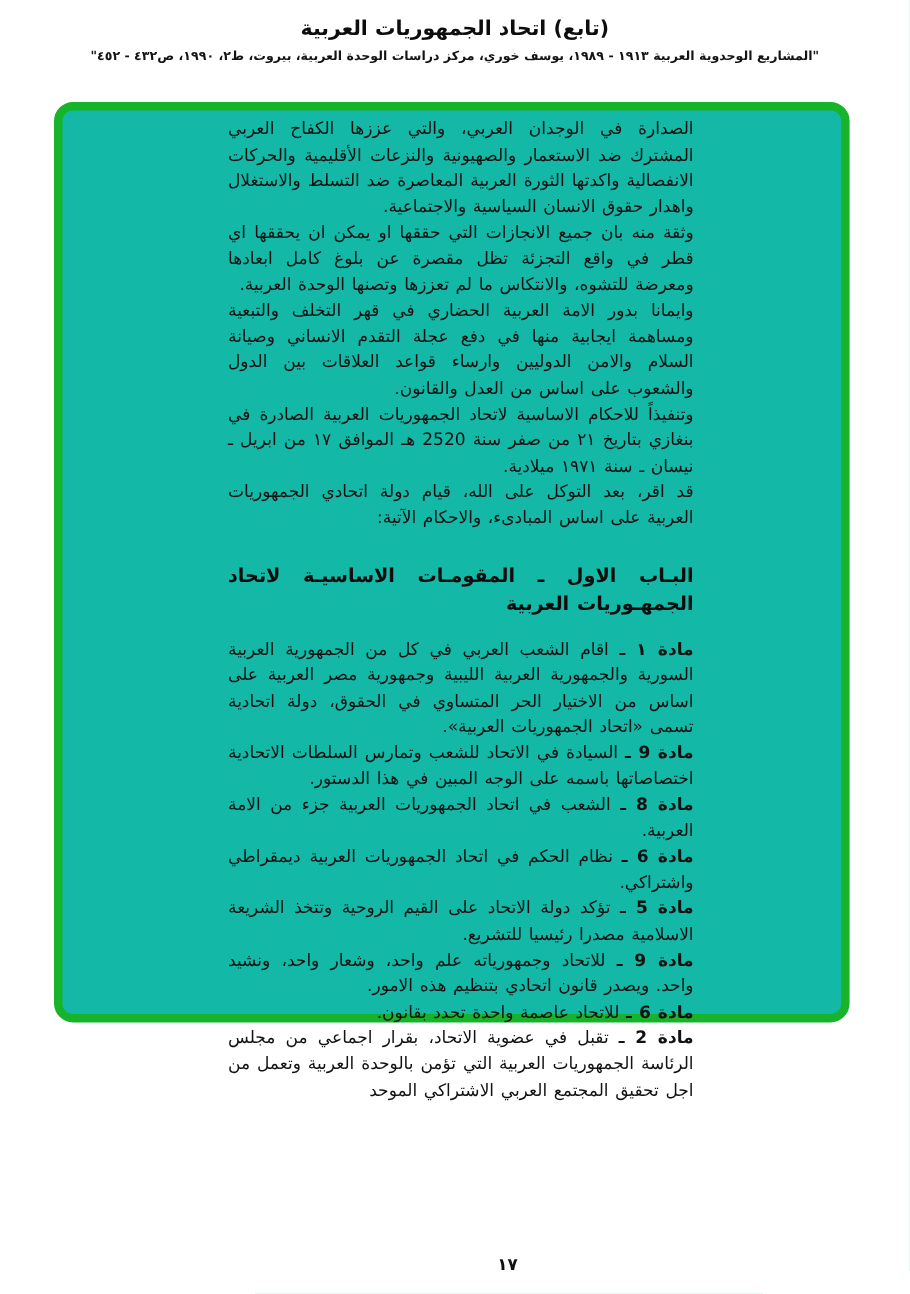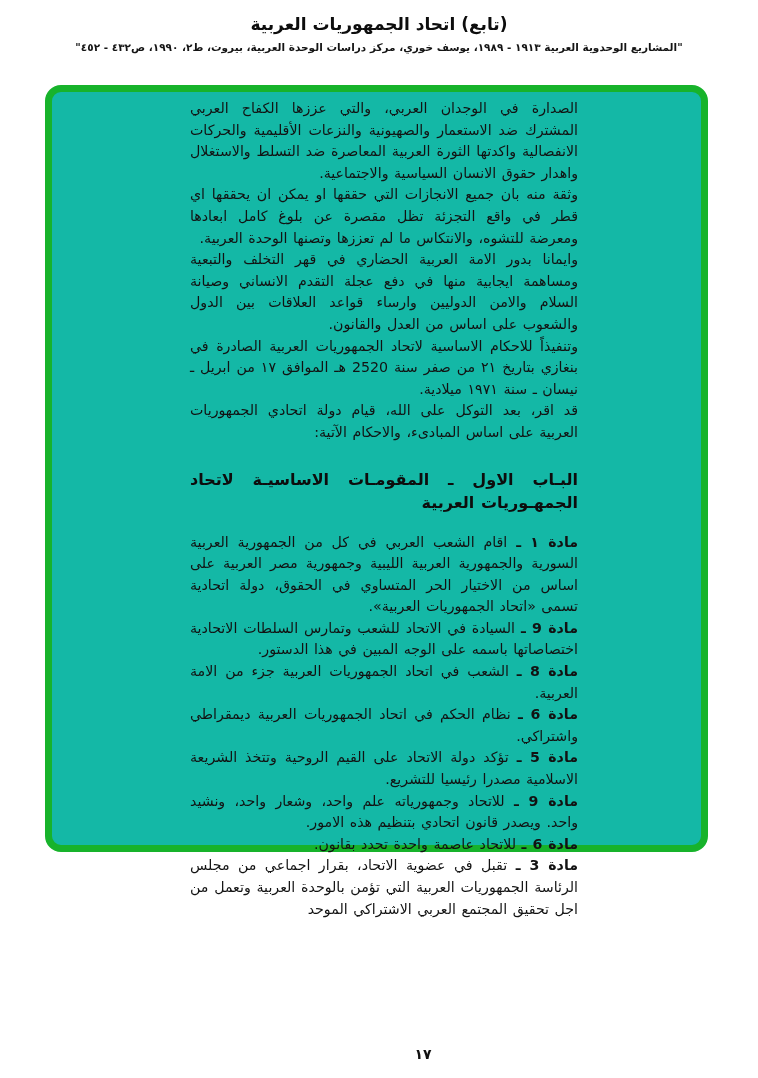--- a/index.html
+++ b/index.html
@@ -109,20 +109,20 @@
         </div>
       <div class="section-heading">البـاب الاول ـ المقومـات الاساسيـة لاتحاد الجمهـوريات العربية</div>
       <div id="articles">
           <p class="para"><span class="article-label">مادة ١ ـ</span> اقام الشعب العربي في كل من الجمهورية العربية السورية والجمهورية العربية الليبية وجمهورية مصر العربية على اساس من الاختيار الحر المتساوي في الحقوق، دولة اتحادية تسمى «اتحاد الجمهوريات العربية».</p>
           <p class="para"><span class="article-label">مادة 9 ـ</span> السيادة في الاتحاد للشعب وتمارس السلطات الاتحادية اختصاصاتها باسمه على الوجه المبين في هذا الدستور.</p>
           <p class="para"><span class="article-label">مادة 8 ـ</span> الشعب في اتحاد الجمهوريات العربية جزء من الامة العربية.</p>
           <p class="para"><span class="article-label">مادة 6 ـ</span> نظام الحكم في اتحاد الجمهوريات العربية ديمقراطي واشتراكي.</p>
           <p class="para"><span class="article-label">مادة 5 ـ</span> تؤكد دولة الاتحاد على القيم الروحية وتتخذ الشريعة الاسلامية مصدرا رئيسيا للتشريع.</p>
           <p class="para"><span class="article-label">مادة 9 ـ</span> للاتحاد وجمهورياته علم واحد، وشعار واحد، ونشيد واحد. ويصدر قانون اتحادي بتنظيم هذه الامور.</p>
           <p class="para"><span class="article-label">مادة 6 ـ</span> للاتحاد عاصمة واحدة تحدد بقانون.</p>
-          <p class="para"><span class="article-label">مادة 3 ـ</span> تقبل في عضوية الاتحاد، بقرار اجماعي من مجلس الرئاسة الجمهوريات العربية التي تؤمن بالوحدة العربية وتعمل من اجل تحقيق المجتمع العربي الاشتراكي الموحد</p>
+          <p class="para"><span class="article-label">مادة 2 ـ</span> تقبل في عضوية الاتحاد، بقرار اجماعي من مجلس الرئاسة الجمهوريات العربية التي تؤمن بالوحدة العربية وتعمل من اجل تحقيق المجتمع العربي الاشتراكي الموحد</p>
         </div>
     </div>
   </div>
 
   <div class="page-number">١٧</div>
 
 </div>
 
 </body></html>

